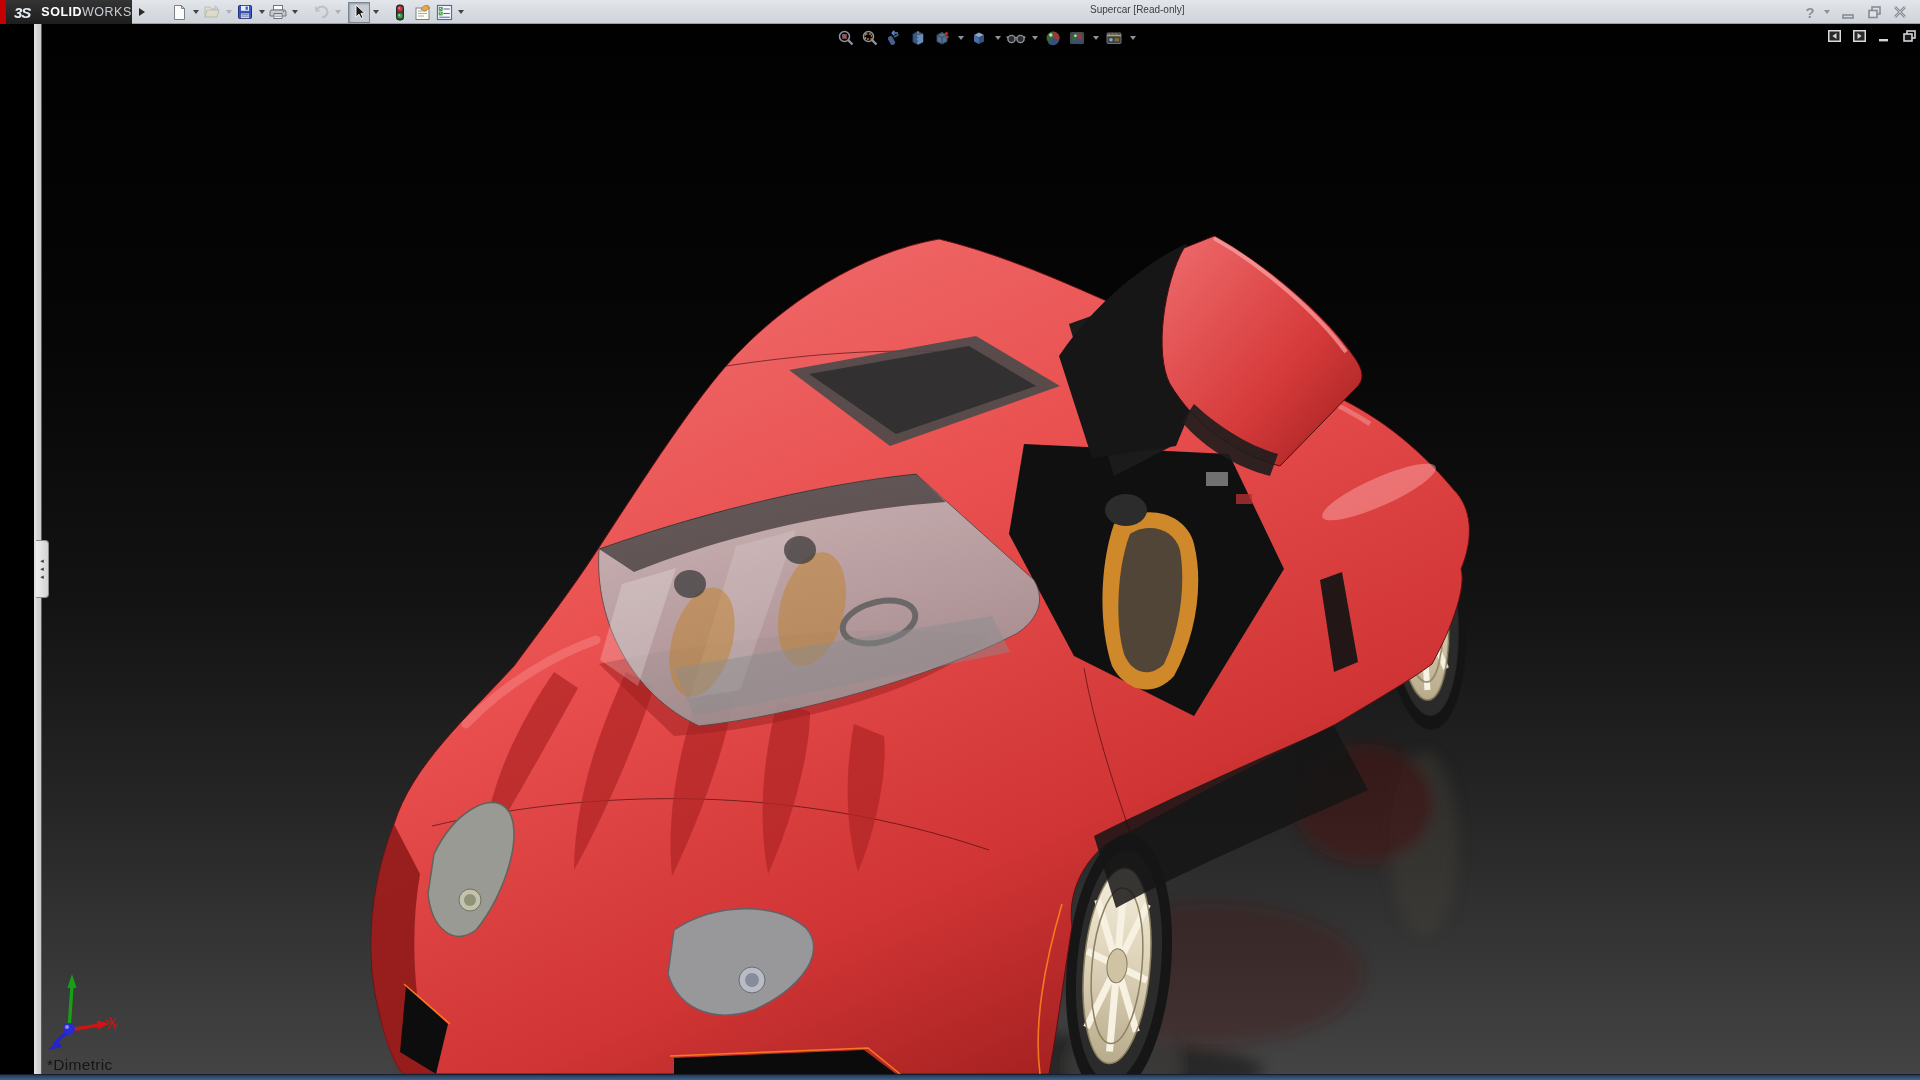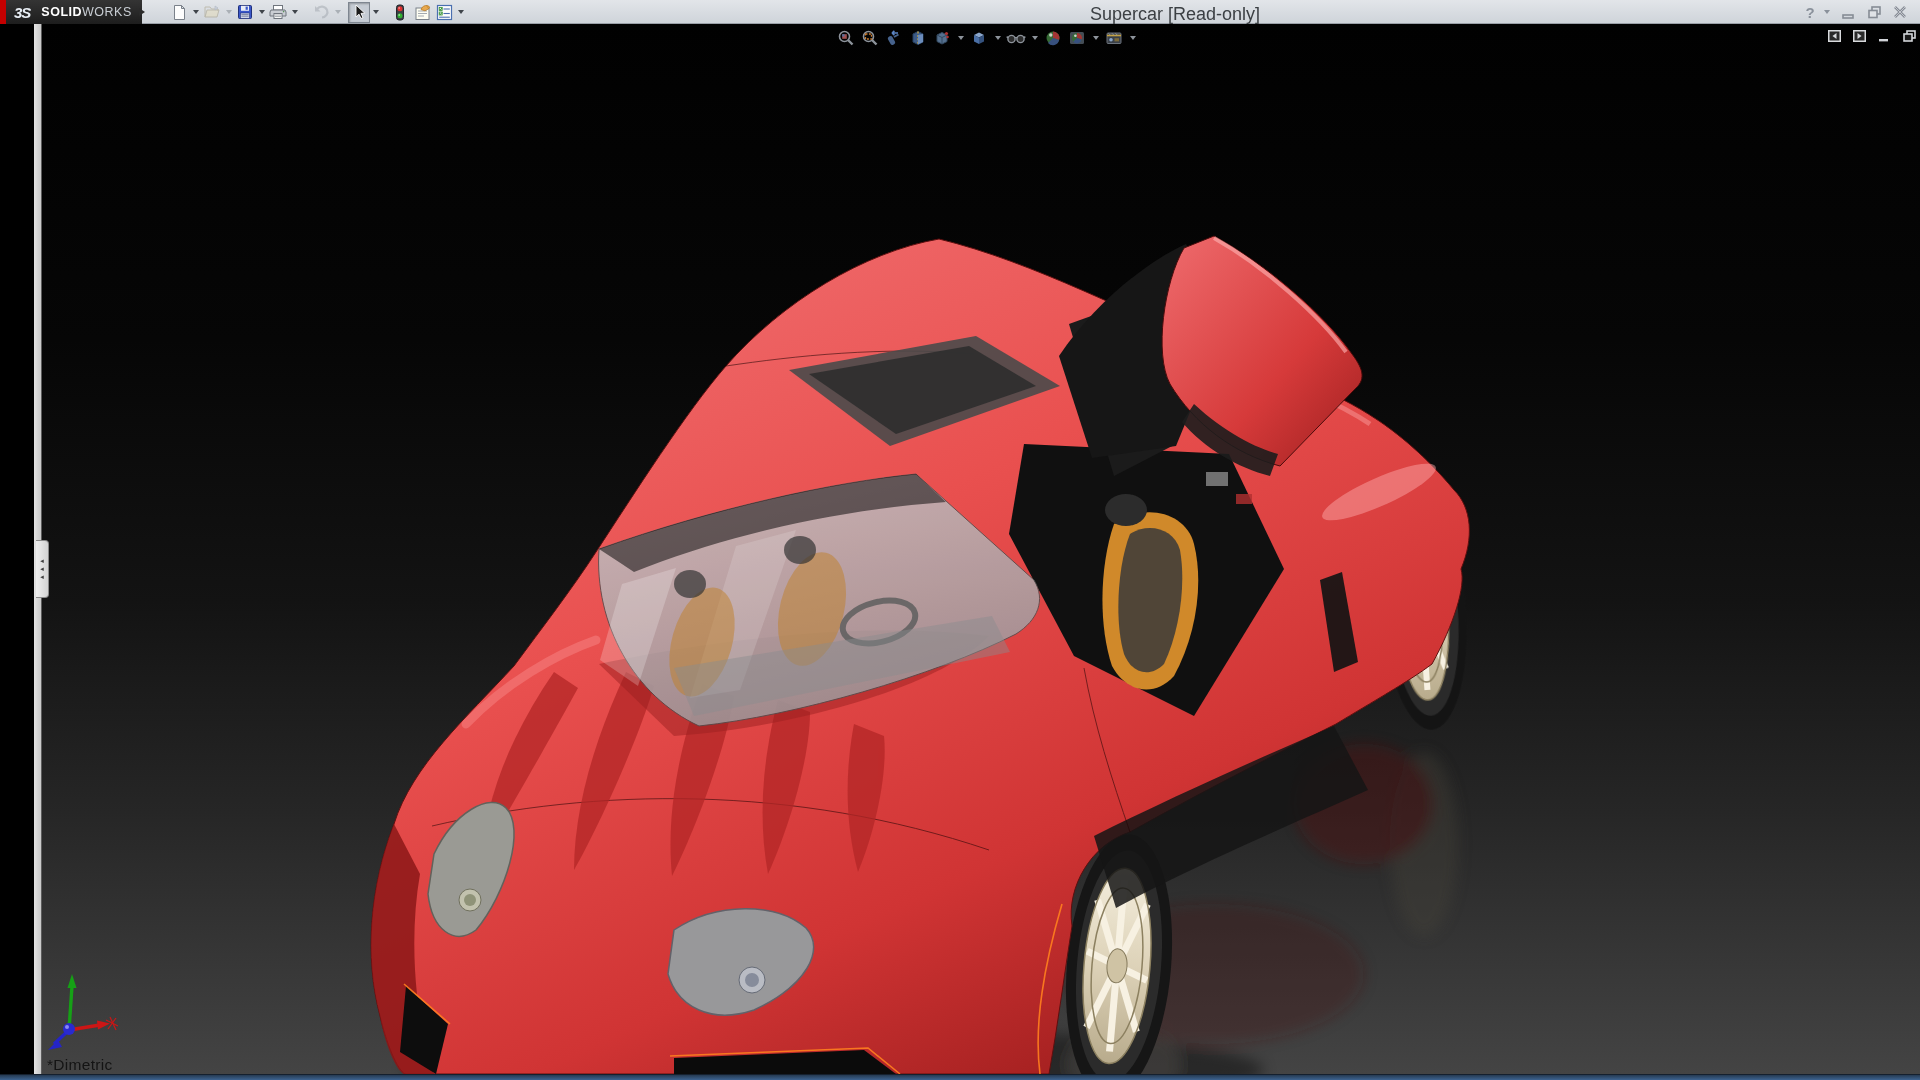--- a/index.html
+++ b/index.html
@@ -2,21 +2,21 @@
 <html><head>
 <meta charset="utf-8">
 <style>
   * { margin:0; padding:0; box-sizing:border-box; }
   html,body { width:1920px; height:1080px; overflow:hidden; background:#000;
               font-family:"Liberation Sans", sans-serif; }
 
   
   .titlebar { position:absolute; top:0; left:0; width:1920px; height:24px;
     background:linear-gradient(#e2e5e9,#cfd4da); border-bottom:1px solid #9aa0a8; }
-  .logo-block { position:absolute; left:0; top:0; width:142px; height:24px;
+  .logo-block { position:absolute; left:0; top:0; width:132px; height:24px;
     background:linear-gradient(#343434,#1d1d1d); display:flex; align-items:center; }
   .logo-stripe { position:absolute; left:0; top:0; width:6px; height:24px; background:#c40000; }
   .brand-glyph { margin-left:14px; font-style:italic; font-weight:bold; font-size:15px;
     color:#e8eef5; letter-spacing:-1px; }
   .brand-name { margin-left:11px; font-size:12.5px; color:#fff; letter-spacing:.5px; }
   .brand-name .bold { font-weight:bold; color:#ffffff; }
   .brand-name .light { font-weight:normal; color:#c9ced4; }
   .logo-expand { position:absolute; left:136px; top:3px; width:12px; height:18px;
     display:flex; align-items:center; justify-content:center; cursor:pointer; }
   .logo-expand::after { content:""; border-left:6px solid #2a2a2a;
@@ -29,21 +29,21 @@
   .tb-btn.active { background:#c6ccd4; border:1px solid #7e8690;
     box-shadow:inset 1px 1px 2px rgba(0,0,0,.25); }
   .tb-btn svg { display:block; }
   .tb-caret { width:11px; height:21px; display:flex; align-items:center; justify-content:center; }
   .tb-caret::after { content:""; border-top:4px solid #3f444a;
     border-left:3.5px solid transparent; border-right:3.5px solid transparent; }
   .tb-caret.disabled::after { border-top-color:#aab0b6; }
   .tb-gap { width:10px; }
   .disabled svg { opacity:.45; }
 
-  .win-title { position:absolute; left:1090px; top:4px; font-size:18px; color:#3c4044; }
+  .win-title { position:absolute; left:1090px; top:4px; font-size:10px; color:#3c4044; }
 
   .win-controls { position:absolute; right:10px; top:0; height:24px; display:flex;
     align-items:center; gap:6px; }
   .wc-btn { display:flex; align-items:center; justify-content:center; width:20px; height:20px; }
   .wc-help { font-size:15px; font-weight:bold; color:#8a919b; width:14px; }
   .wc-caret::after { content:""; border-top:4px solid #8a919b;
     border-left:3.5px solid transparent; border-right:3.5px solid transparent; }
 
   
   .viewport { position:absolute; top:24px; left:0; width:1920px; height:1050px;

